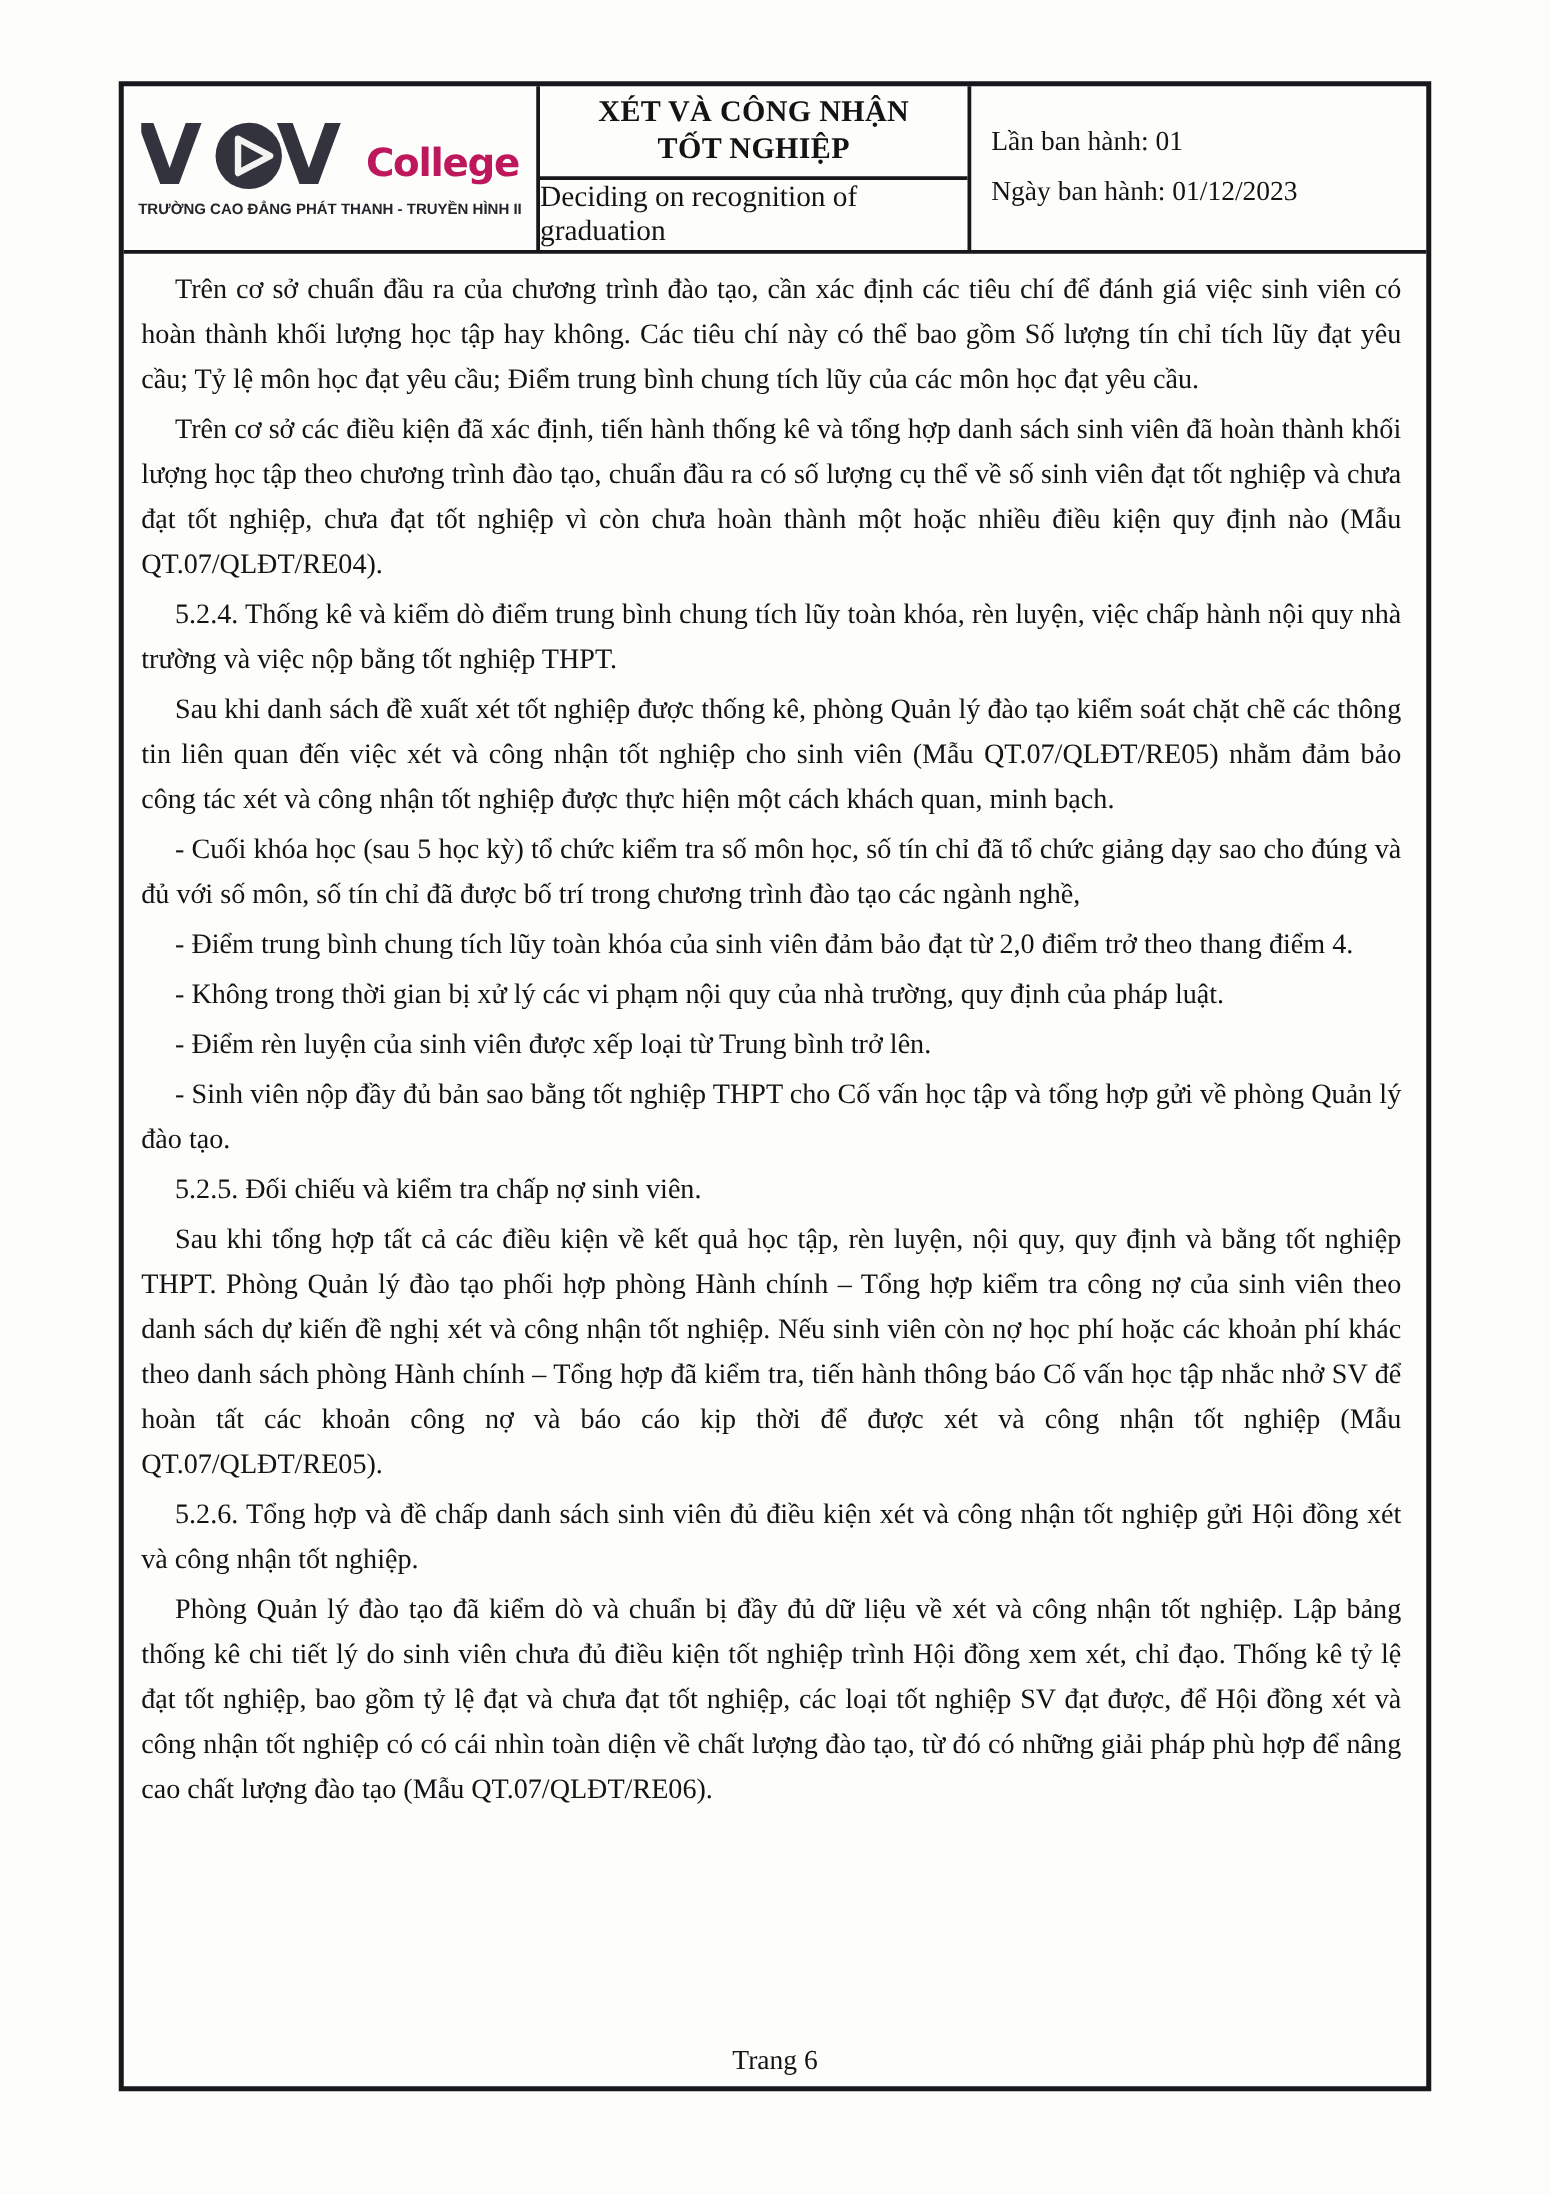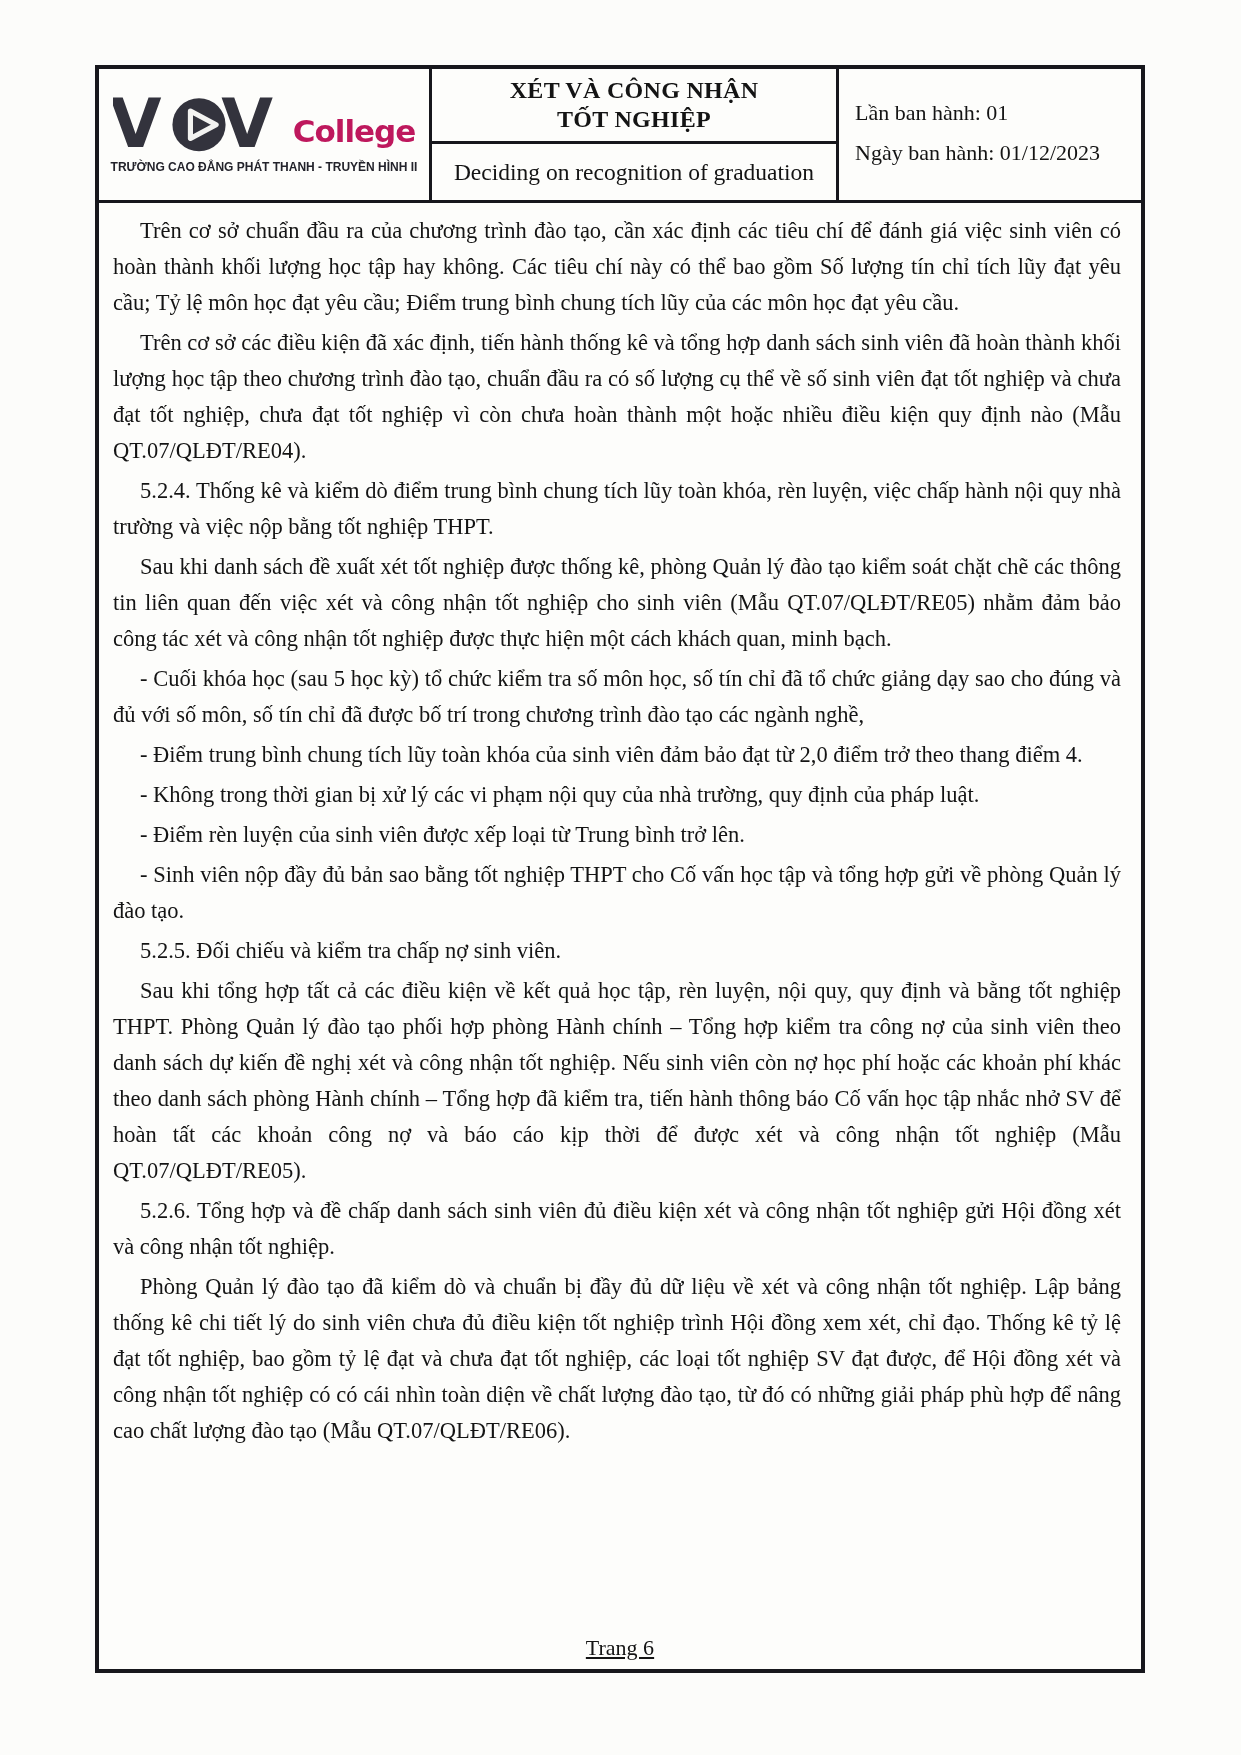--- a/index.html
+++ b/index.html
@@ -38,21 +38,21 @@
     color:#be185d;margin-left:8px;margin-bottom:2px;
     letter-spacing:-1px;
   }
   .logo-subtitle{
     margin-top:7px;
     font-family:"Liberation Sans", sans-serif;
     font-weight:bold;font-size:12px;
     color:#23232b;white-space:nowrap;letter-spacing:0;
   }
   .title-cell{
-    width:407px;flex:none;
+    width:345px;flex:none;
     border-right:3px solid #17171c;
     display:flex;flex-direction:column;
   }
   .title-vi{
     flex:0 0 72px;
     display:flex;flex-direction:column;
     align-items:center;justify-content:center;
     font-weight:bold;font-size:24px;line-height:29px;
     border-bottom:3px solid #17171c;
     letter-spacing:0.3px;
@@ -76,21 +76,21 @@
   .doc-body p{
     margin:4px 0;
     text-align:justify;
     text-indent:27px;
     line-height:36px;
   }
   .doc-body p.heading{font-weight:normal;}
   
   .footer{
     flex:none;text-align:center;
-    font-size:22px;padding:2px 16px 8px;text-decoration:underline;
+    font-size:22px;padding:2px 16px 8px;
   }
 </style>
 </head>
 <body>
 
 <div class="frame">
 
   <div class="header">
 
     <div class="cell logo-cell">

